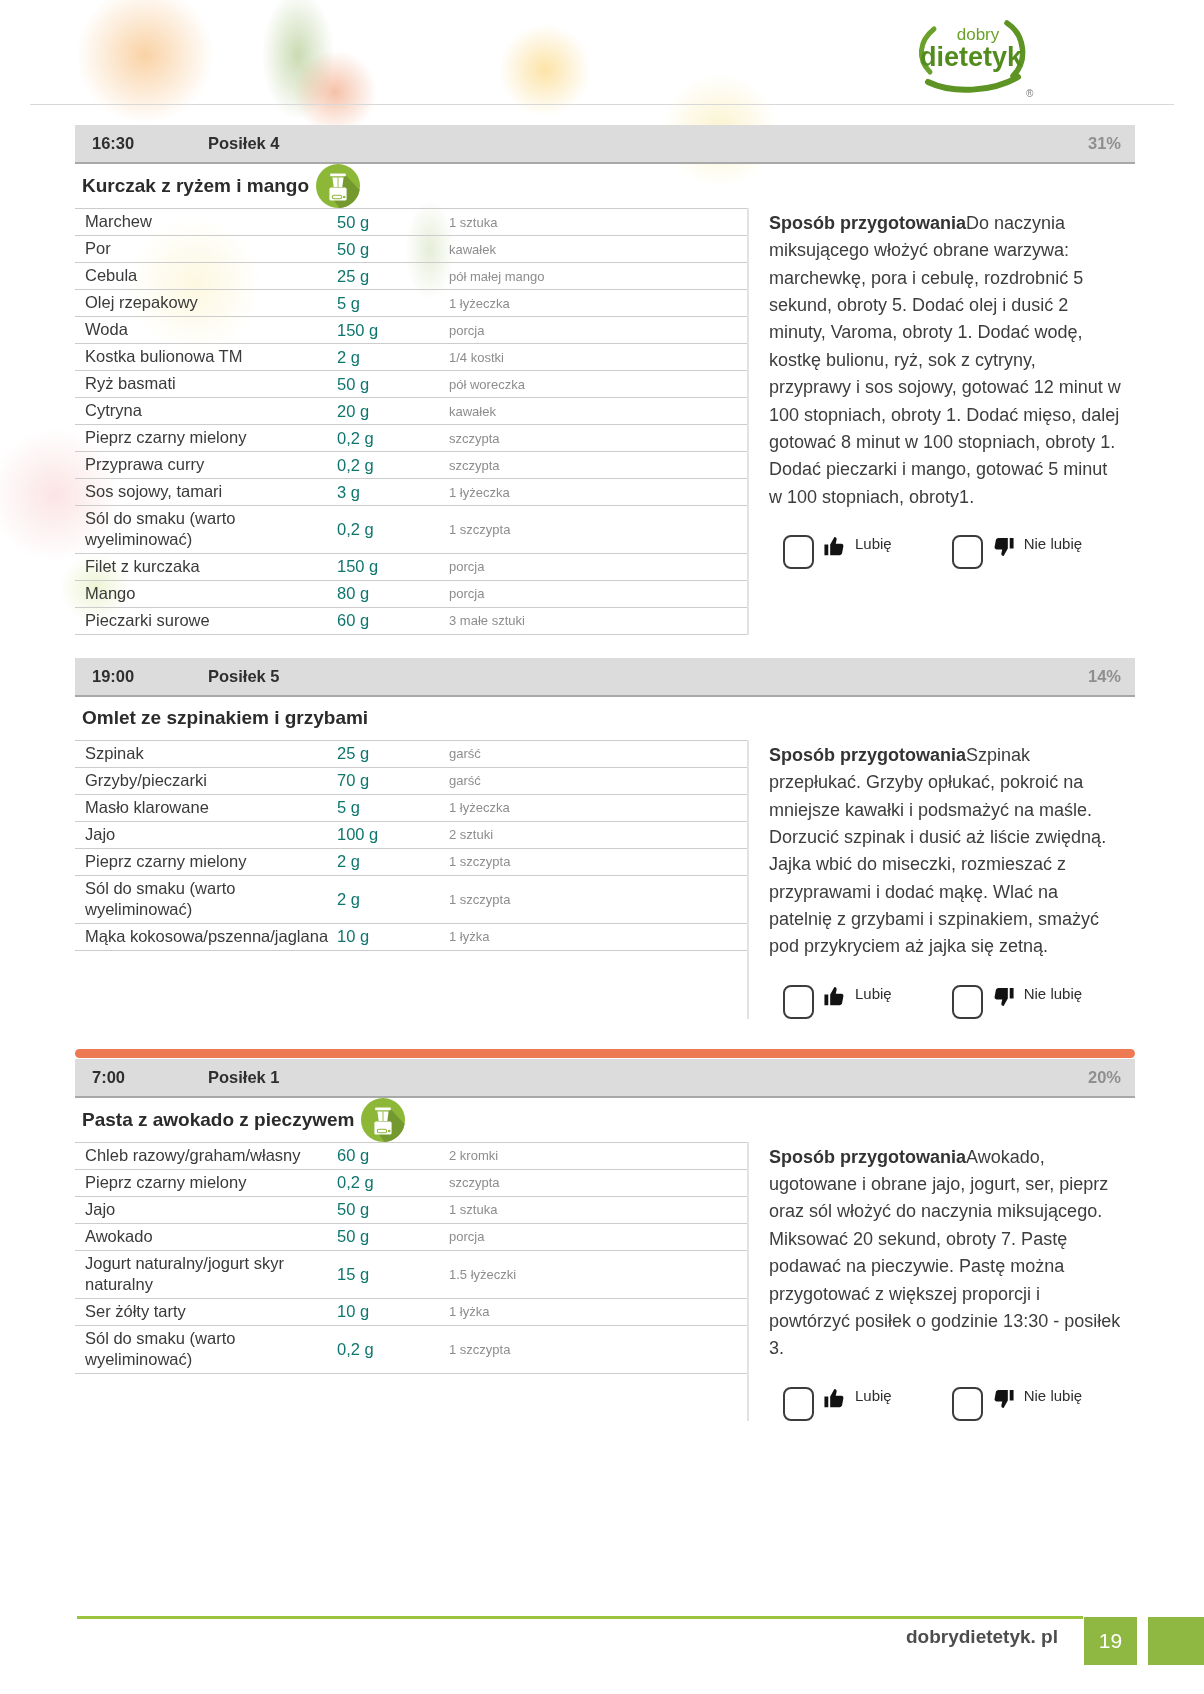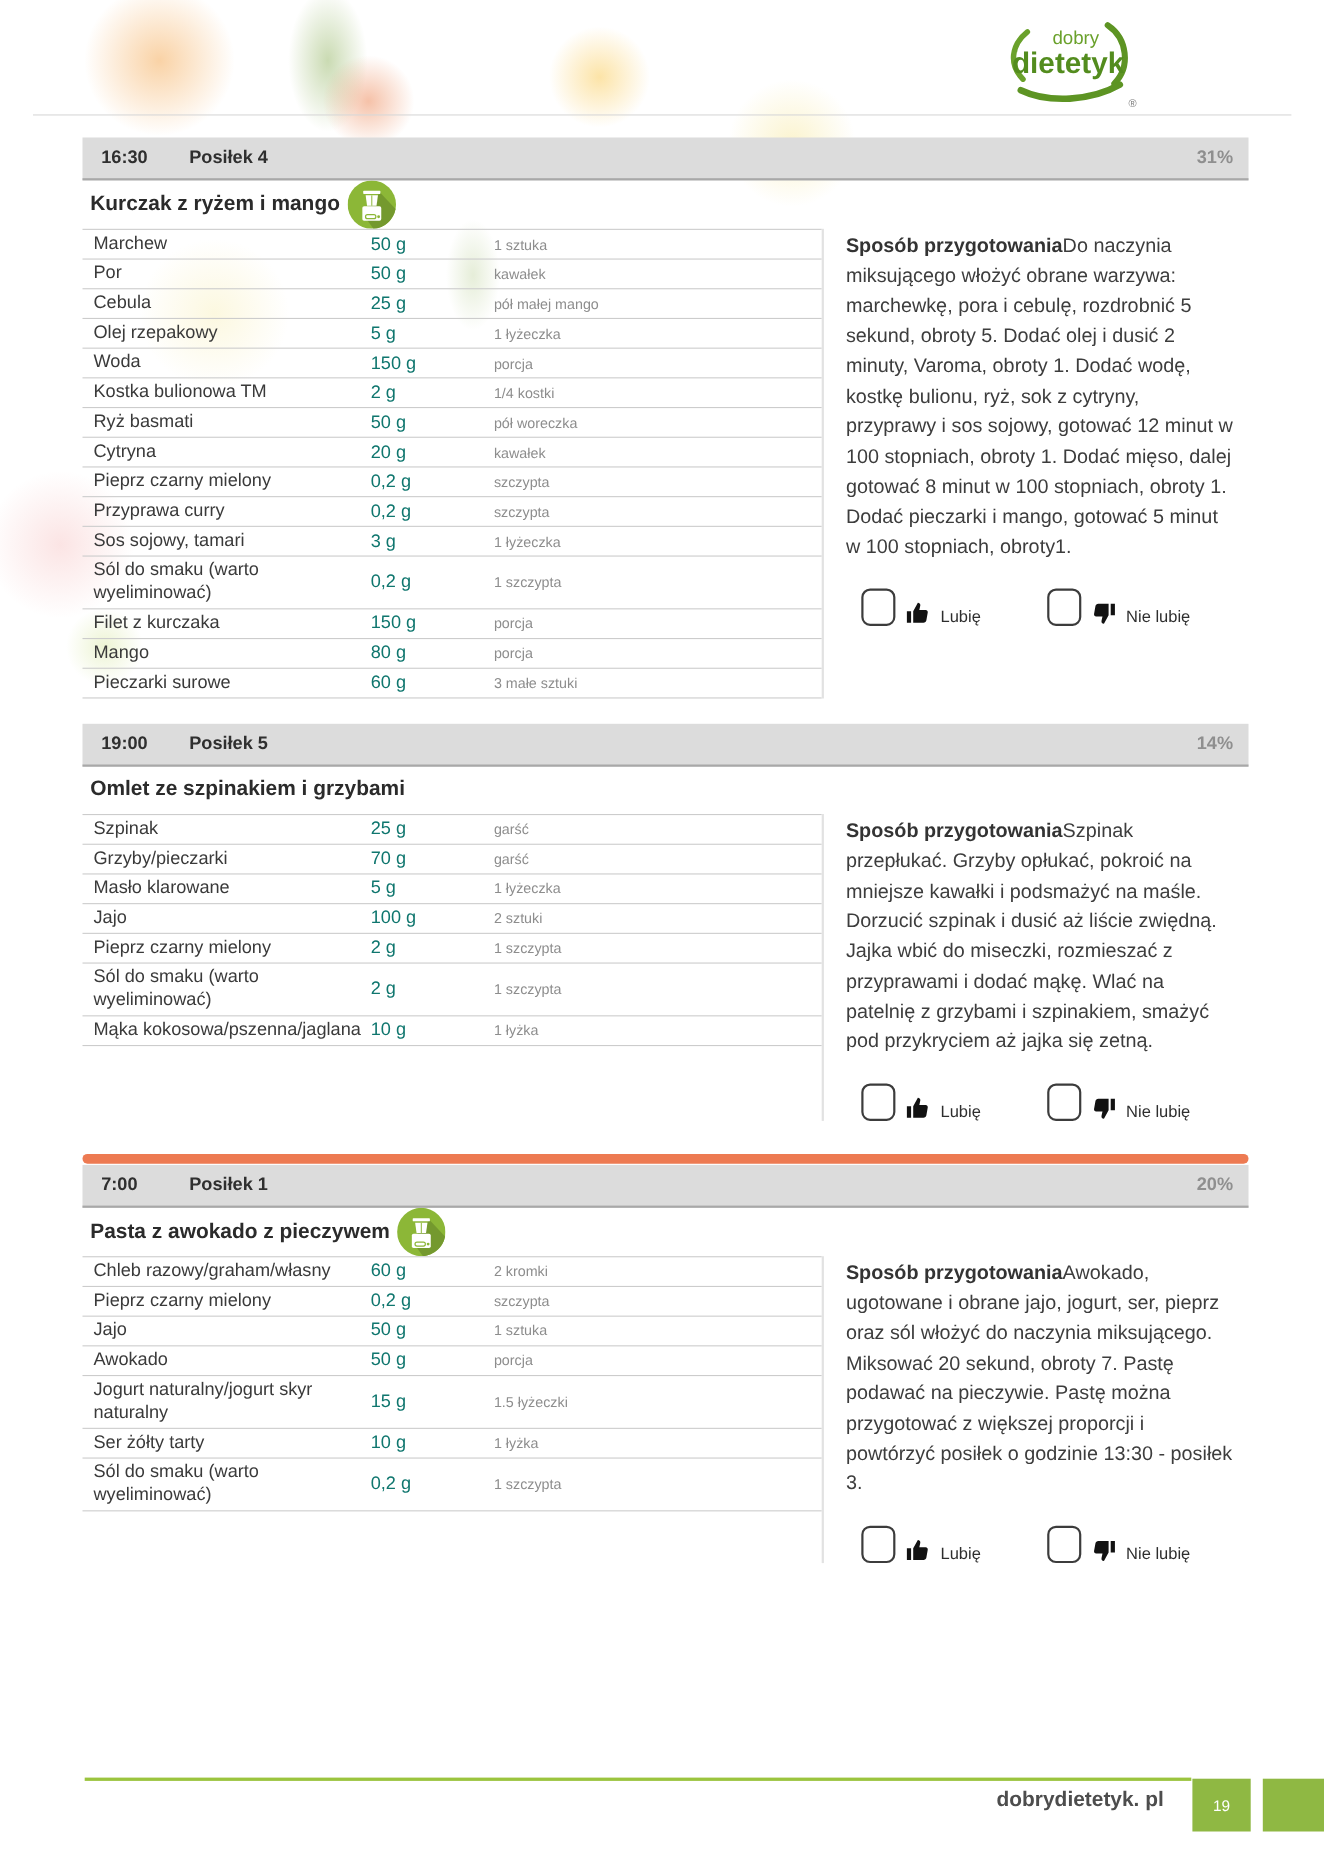--- a/index.html
+++ b/index.html
@@ -17,52 +17,52 @@
       radial-gradient(circle 92px at 195px 285px, rgba(246,233,158,.32), rgba(246,233,158,0) 74%),
       radial-gradient(circle 88px at 55px 495px,  rgba(242,158,158,.28), rgba(242,158,158,0) 76%),
       radial-gradient(circle 46px at 95px 588px,  rgba(188,214,98,.28), rgba(188,214,98,0) 76%);}
   .header-rule{position:absolute;top:104px;left:30px;width:1144px;height:1px;background:#d8d8d8;z-index:1;}
   .logo{position:absolute;top:16px;left:905px;z-index:2;}
   .content{position:relative;z-index:2;padding:125px 69px 0 75px;}
 
   .meal{margin-bottom:23px;}
   .meal-header{display:flex;align-items:center;height:37px;background:#dcdcdc;
     border-bottom:2px solid #a8a8a8;padding:0 14px 0 17px;font-weight:bold;
-    font-size:16.5px;color:#2f2f2f;}
+    font-size:16.5px;color:#2f2f2f;gap:36px;}
   .meal-time{width:80px;}
   .meal-percent{margin-left:auto;color:#8f8f8f;font-weight:600;}
   .meal-title-row{display:flex;align-items:center;min-height:43px;padding-left:7px;gap:7px;}
   .meal-title{margin:0;font-size:19px;font-weight:bold;color:#2b2b2b;}
   .blender-icon{width:44px;height:44px;display:inline-block;}
 
   .meal-body{display:flex;align-items:stretch;}
   .ingredients{width:672px;border-top:1px solid #cccccc;}
   .ing-row{display:flex;align-items:center;border-bottom:1px solid #cccccc;min-height:26px;}
   .ing-name{width:262px;padding:2px 6px 2px 10px;font-size:16.5px;line-height:1.3;color:#3a3a3a;box-sizing:border-box;}
   .ing-amount{width:112px;font-size:16.5px;color:#0f766e;}
   .ing-note{flex:1;font-size:13px;color:#8d8d8d;}
   .prep{width:388px;box-sizing:border-box;border-left:2px solid #e2e2e2;padding:2px 0 0 20px;}
   .prep-text{margin:0;font-size:18px;line-height:1.52;color:#3d3d3d;width:352px;}
   .prep-label{font-weight:bold;color:#333;}
   .like-row{display:flex;align-items:center;margin-top:24px;padding-left:14px;gap:60px;}
-  .like-group{display:flex;align-items:flex-end;gap:9px;}
+  .like-group{display:flex;align-items:flex-start;gap:9px;}
   .like-checkbox{width:27px;height:30px;border:2.5px solid #3c3c3c;border-radius:8px;background:#fff;
     display:inline-block;cursor:pointer;}
   .thumb{display:inline-flex;width:23px;height:23px;}
   .like-label{font-size:15px;color:#2e2e2e;}
 
   .day-section{margin-top:30px;}
   .day-heading{margin:0 0 0 22px;font-size:31px;font-weight:bold;color:#ed7a52;}
   .day-bar{height:9px;border-radius:5px;background:#ed7a52;margin-top:15px;margin-bottom:1px;}
 
   .footer{position:absolute;left:0;top:1612px;width:1204px;height:56px;z-index:2;}
   .footer-rule{position:absolute;left:77px;top:4px;width:1006px;height:3px;background:#9bc43e;}
   .footer-site{position:absolute;right:146px;top:14px;font-size:19px;font-weight:bold;color:#4d4d4d;}
   .footer-pagebox{position:absolute;left:1084px;top:5px;width:53px;height:48px;background:#8fb843;
-    color:#fff;font-size:14px;display:flex;align-items:center;justify-content:center;}
+    color:#fff;font-size:21px;display:flex;align-items:center;justify-content:center;}
   .footer-endbox{position:absolute;left:1148px;top:5px;width:56px;height:48px;background:#8fb843;}
 </style>
 </head>
 <body>
 
 <div class="page">
   <div class="bg-fruits"></div>
   <div class="header-rule"></div>
 
   <div class="logo">

